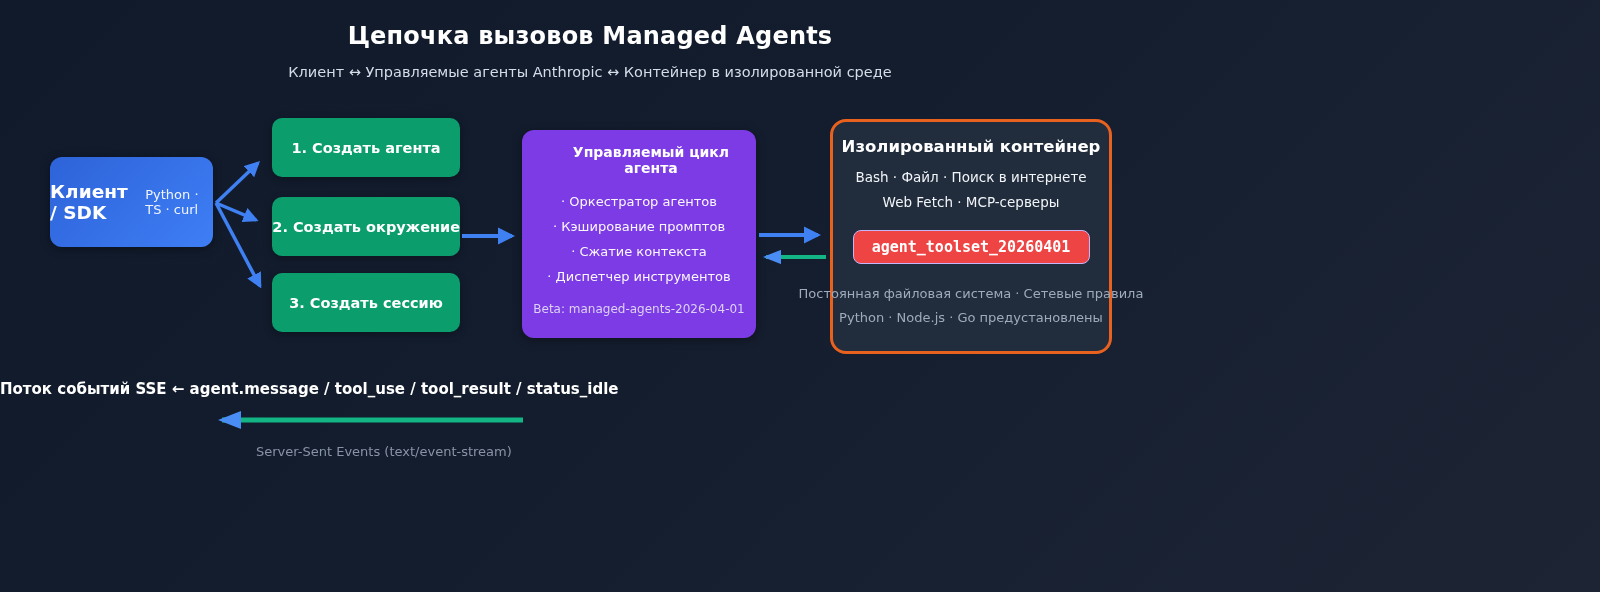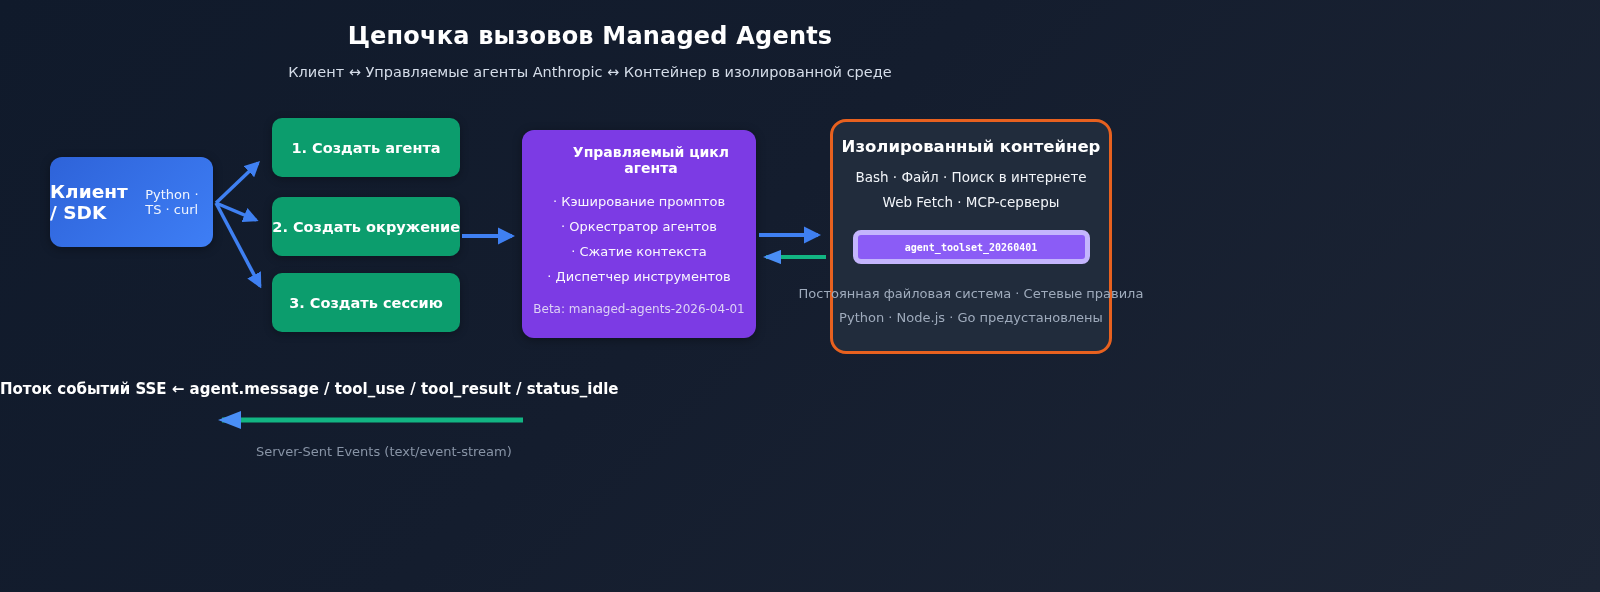--- a/index.html
+++ b/index.html
@@ -54,24 +54,24 @@
   .container-box {
     position: absolute; left: 830px; top: 119px; width: 282px; height: 235px;
     border: 3px solid #e8611f; border-radius: 16px;
     background: #212c3c; text-align: center; overflow: visible;
   }
   .container-box .ttl { margin-top: 15px; font-size: 16.5px; font-weight: bold; }
   .container-box .tools1 { margin-top: 13px; font-size: 13.5px; color: #f2f5f9; white-space: nowrap; }
   .container-box .tools2 { margin-top: 9px; font-size: 13.5px; color: #f2f5f9; white-space: nowrap; }
   .badge {
     margin: 20px auto 0 auto; width: 237px; height: 34px;
-    background: #8b5cf6; border: 5px solid #c4b5fd; border-radius: 8px;
+    background: #ef4444; border: 1px solid #c4b5fd; border-radius: 8px;
     display: flex; align-items: center; justify-content: center;
     font-family: "DejaVu Sans Mono", "Liberation Mono", monospace;
-    font-size: 10px; font-weight: bold; color: #fff;
+    font-size: 15px; font-weight: bold; color: #fff;
   }
   .note { font-size: 13px; color: #9fabbc; white-space: nowrap;
           width: max-content; margin-left: 50%; transform: translateX(-50%); }
   .note-1 { margin-top: 22px; }
   .note-2 { margin-top: 9px; }
 
   
   .arrows { position: absolute; left: 0; top: 0; width: 1600px; height: 592px; pointer-events: none; }
 
   
@@ -100,22 +100,22 @@
   <div class="step step-2">
     <span>2. Создать окружение</span>
   </div>
   <div class="step step-3">
     <span>3. Создать сессию</span>
   </div>
 
   <div class="lifecycle">
     <div class="ttl">Управляемый цикл агента</div>
     <ul>
+      <li>· Оркестратор агентов</li>
       <li>· Кэширование промптов</li>
-      <li>· Оркестратор агентов</li>
       <li>· Сжатие контекста</li>
       <li>· Диспетчер инструментов</li>
     </ul>
     <div class="beta">Beta: managed-agents-2026-04-01</div>
   </div>
 
   <div class="container-box">
     <div class="ttl">Изолированный контейнер</div>
     <div class="tools1">Bash · Файл · Поиск в интернете</div>
     <div class="tools2">Web Fetch · MCP-серверы</div>

